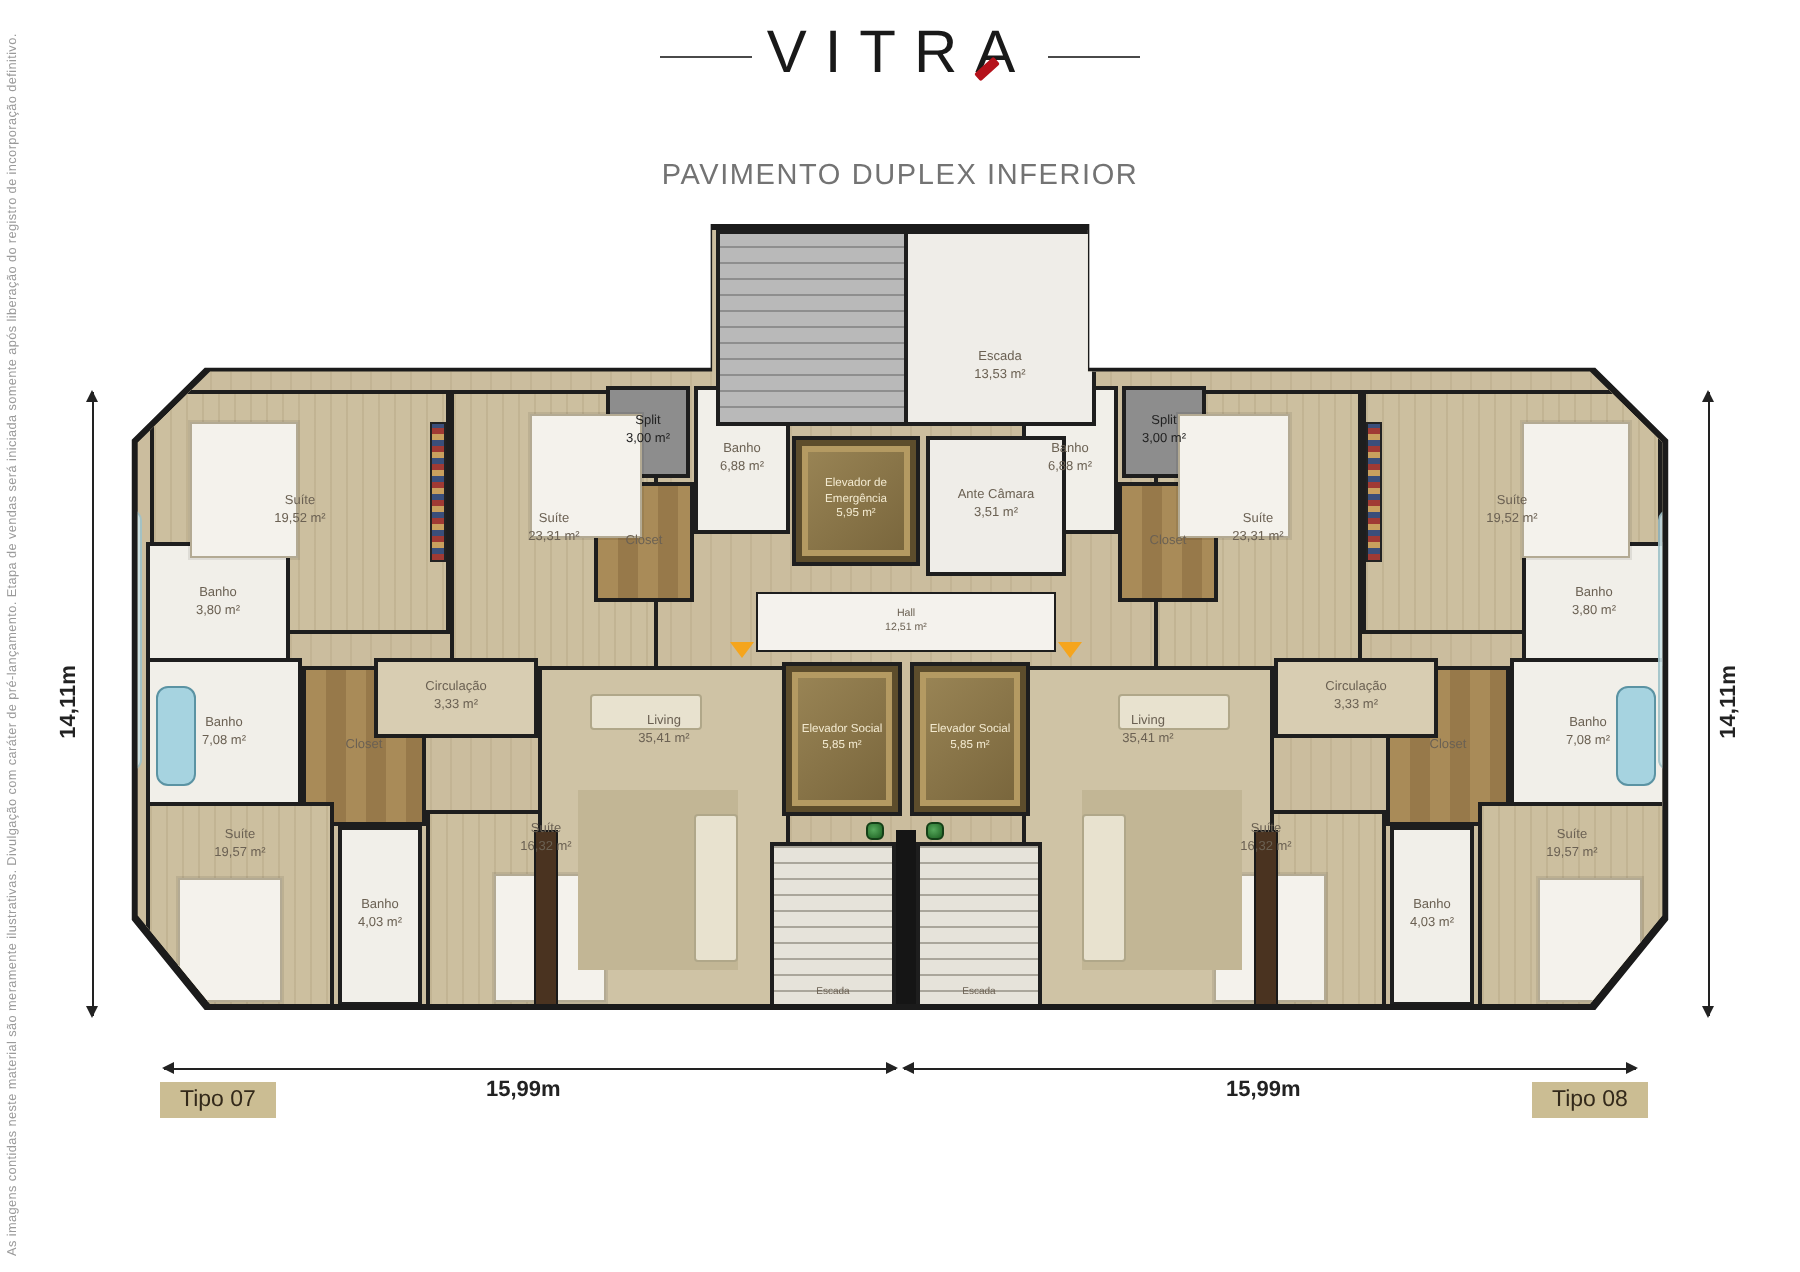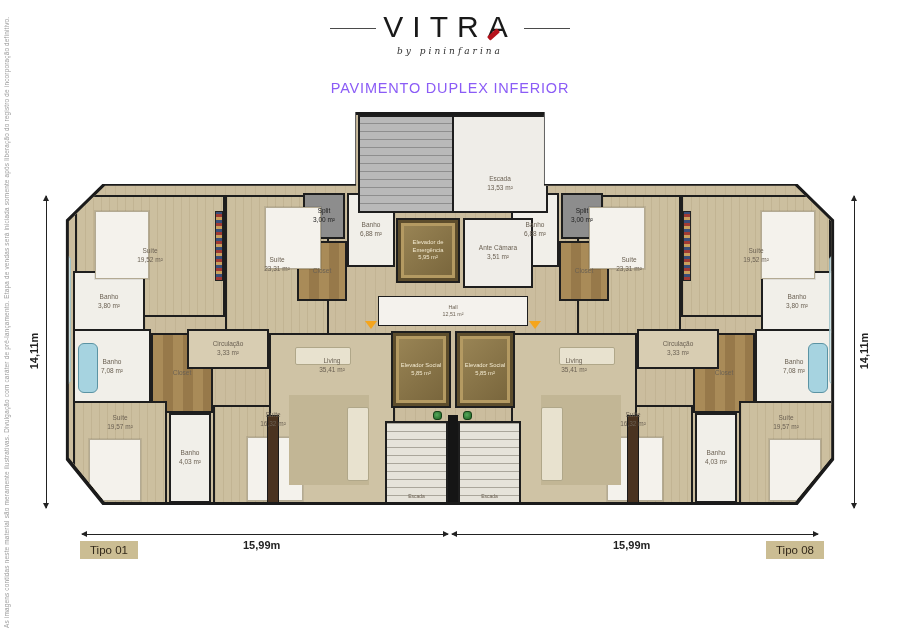--- a/index.html
+++ b/index.html
@@ -6,21 +6,21 @@
   html,body { width:900px; height:636px; background:#fff; font-family:"Liberation Sans", sans-serif; overflow:hidden; }
   #stage { position:relative; width:844px; height:636px; background:#ffffff; }
 
   
   .logo-wrap { position:absolute; top:12px; left:0; width:900px; text-align:center; }
   .logo-text { font-size:30px; letter-spacing:9px; font-weight:100; color:#191919; line-height:1; }
   .logo-line { position:absolute; top:28px; width:46px; height:1px; background:#4a4a4a; }
   .logo-line.l { left:330px; } .logo-line.r { left:524px; }
   .r-accent { position:absolute; left:487px; top:32px; width:13px; height:5px; background:#b5121b; transform:rotate(-42deg); border-radius:1px; }
   .logo-sub { margin-top:4px; font-family:"DejaVu Serif", serif; font-style:italic; font-size:9px; letter-spacing:3px; color:#2e2e2e; }
-  .page-title { position:absolute; top:80px; left:0; width:900px; text-align:center; font-size:14.5px; color:#8b5cf6; letter-spacing:0.8px; }
+  .page-title { position:absolute; top:80px; left:0; width:900px; text-align:center; font-size:14.5px; color:#737373; letter-spacing:0.8px; }
 
   
   .disclaimer { position:absolute; left:3px; top:14px; height:614px; width:12px;
     writing-mode:vertical-rl; transform:rotate(180deg); font-size:6.4px; color:#9a9a9a; letter-spacing:0.2px; overflow:hidden; }
 
   
   #plan { position:absolute; left:62px; top:112px; width:776px; height:395px; }
   .poly { clip-path: polygon(5.2% 18.2%, 37.8% 18.2%, 37.8% 0%, 62.2% 0%, 62.2% 18.2%, 94.8% 18.2%, 99.5% 27.3%, 99.5% 88.1%, 94.8% 99.5%, 5.2% 99.5%, 0.5% 88.1%, 0.5% 27.3%); }
   .plan-walls { position:absolute; inset:0; background:#1b1b1b; }
   .plan-floor { position:absolute; inset:3px; background:#cbbd9e;
@@ -80,21 +80,20 @@
   .brand-name .amp { color:#c6202e; }
   .brand-sub { font-size:4.6px; letter-spacing:1.6px; color:#8a8a8a; margin-top:2px; }
 </style>
 </head>
 <body>
 
 <div id="stage">
 
   <div class="logo-wrap">
     <div class="logo-text">VITRA</div>
-    <div class="logo-sub">by pininfarina</div>
   </div>
   <div class="logo-line l"></div>
   <div class="logo-line r"></div>
   <div class="r-accent"></div>
   <div class="page-title">PAVIMENTO DUPLEX INFERIOR</div>
 
   <div class="disclaimer">As imagens contidas neste material são meramente ilustrativas. Divulgação com caráter de pré-lançamento. Etapa de vendas será iniciada somente após liberação do registro de incorporação definitivo.</div>
 
   <div id="plan">
     <div class="plan-walls poly"></div>
@@ -351,17 +350,17 @@
     <div class="arr right"></div>
   </div>
   <div class="dim-label" style="left:243px;top:539px">15,99m</div>
 
   <div class="dim-h" style="left:452px;top:534px;width:366px">
     <div class="arr left"></div>
     <div class="arr right"></div>
   </div>
   <div class="dim-label" style="left:613px;top:539px">15,99m</div>
 
-  <div class="tipo" style="left:80px">Tipo 01</div>
+  <div class="tipo" style="left:80px">Tipo 07</div>
   <div class="tipo" style="left:766px">Tipo 08</div>
 
 
 </div>
 
 </body></html>

